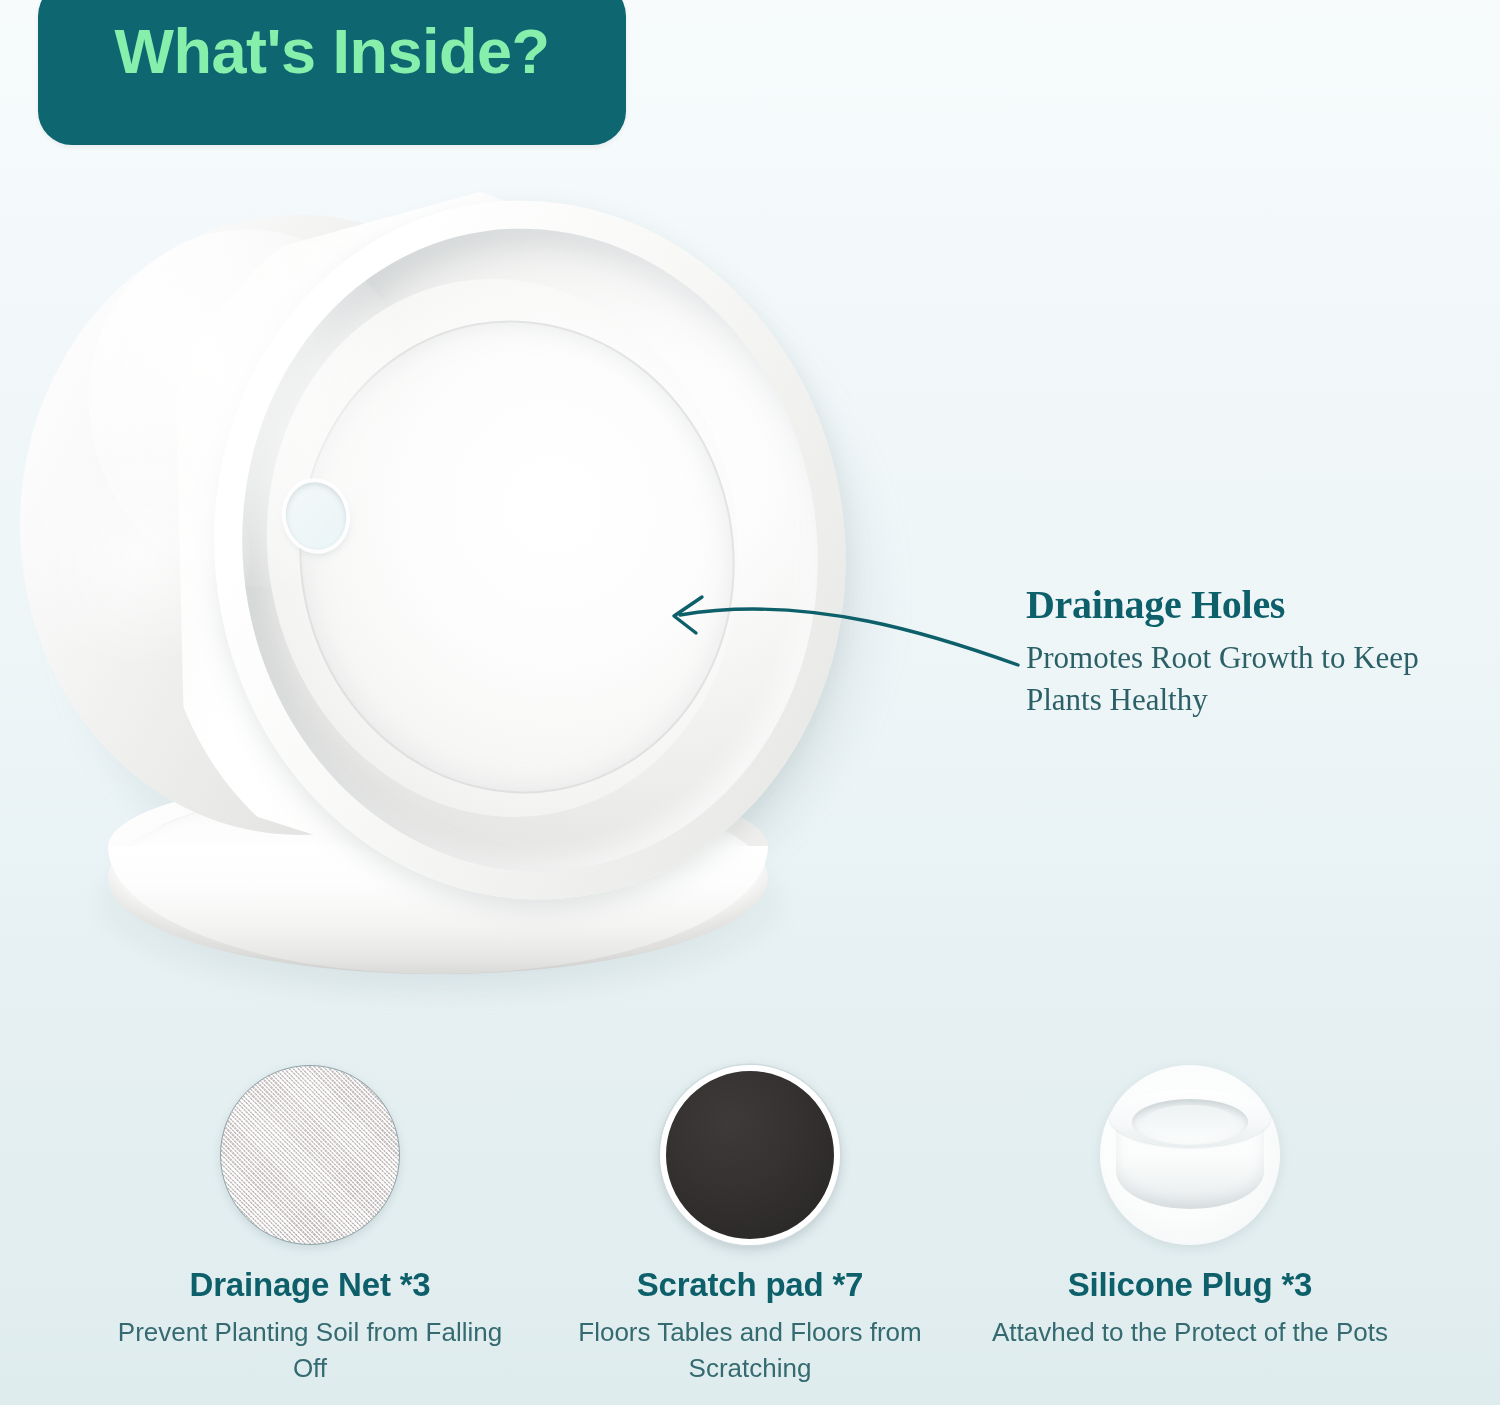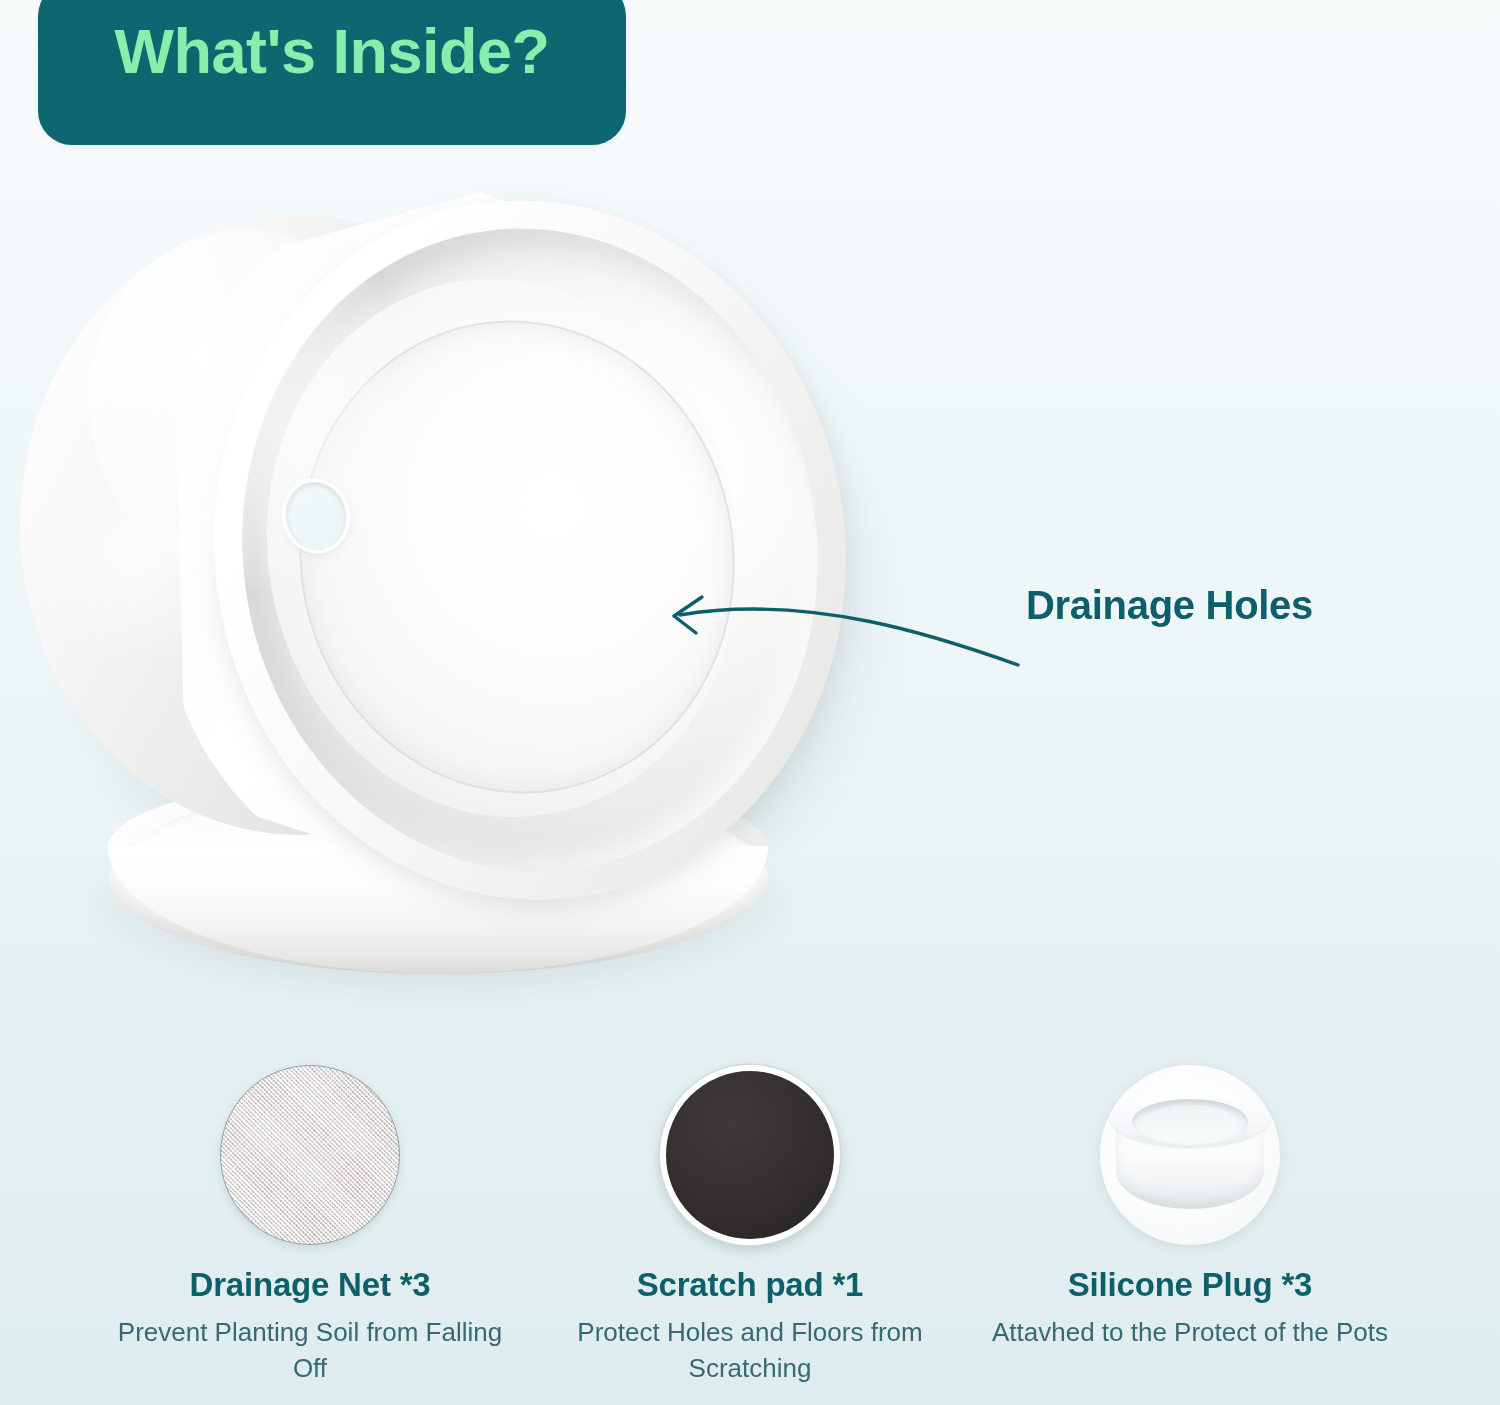--- a/index.html
+++ b/index.html
@@ -292,20 +292,21 @@
     height: 120px;
     overflow: visible;
   }
 
   
   #callout-text {
     position: absolute;
     left: 1026px;
     top: 583px;
     width: 440px;
+    font-family: Liberation Serif, serif;
   }
   #callout-title {
     color: #0d5f6a;
     font-size: 40px;
     font-weight: bold;
     letter-spacing: -0.3px;
     line-height: 1.1;
     margin: 0 0 10px 0;
   }
   #callout-desc {
@@ -463,38 +464,39 @@
     <div class="pot-sheen2"></div>
   </div>
 
   <svg id="callout-arrow" viewBox="0 0 420 120">
     <path d="M 378 90 C 300 62, 170 18, 40 40" fill="none" stroke="#0d5f6a" stroke-width="3.4" stroke-linecap="round"></path>
     <path d="M 62 22 L 34 41 L 56 58" fill="none" stroke="#0d5f6a" stroke-width="3.4" stroke-linecap="round" stroke-linejoin="round"></path>
   </svg>
 
   <div id="callout-text">
     <p id="callout-title">Drainage Holes</p>
+    <p id="callout-desc">Promotes Root Growth to Keep Plants Healthy</p>
   </div>
 
   <div id="features">
 
     <div class="feature">
       <div class="thumb-wrap">
         <div class="thumb-net"></div>
       </div>
       <p class="feature-title">Drainage Net *3</p>
       <p class="feature-desc">Prevent Planting Soil from Falling Off</p>
     </div>
 
     <div class="feature">
       <div class="thumb-wrap">
         <div class="thumb-pad"></div>
       </div>
-      <p class="feature-title">Scratch pad *1</p>
-      <p class="feature-desc">Protect Holes and Floors from Scratching</p>
+      <p class="feature-title">Scratch pad *7</p>
+      <p class="feature-desc">Floors Tables and Floors from Scratching</p>
     </div>
 
     <div class="feature">
       <div class="thumb-wrap">
         <div class="thumb-plug">
           <div class="plug-body"></div>
           <div class="plug-flange"></div>
           <div class="plug-cavity"></div>
           <div class="plug-cavity-inner"></div>
         </div>

